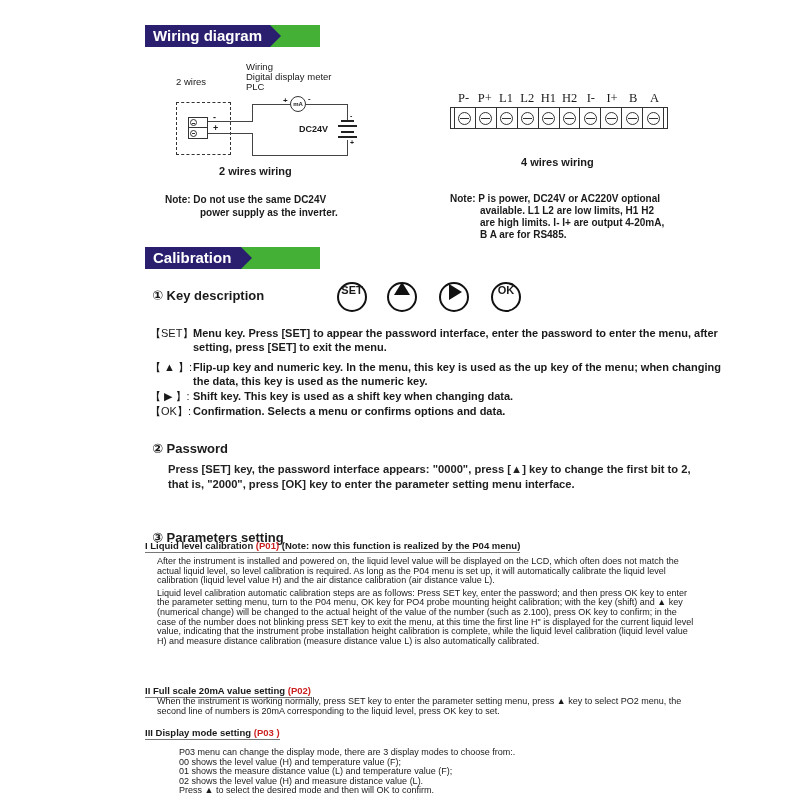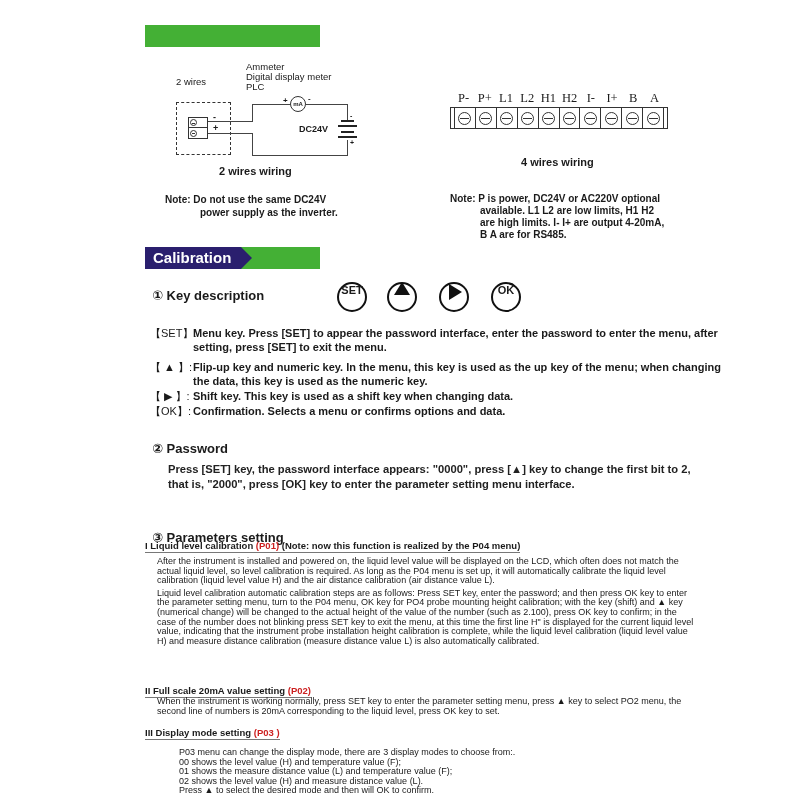--- a/index.html
+++ b/index.html
@@ -46,26 +46,27 @@
   .para { position: absolute; font-size: 11.2px; line-height: 15px; font-weight: bold; color: #222; }
   .sechead { position: absolute; left: 145px; font-size: 9.5px; font-weight: bold; border-bottom: 1.2px solid #777; padding-bottom: 1px; white-space: nowrap; }
   .sechead .red { color: #cc2020; }
   .body9 { position: absolute; left: 157px; width: 540px; font-size: 9px; line-height: 9.6px; color: #1a1a1a; }
   .body9 p { margin-bottom: 3px; }
 </style>
 </head>
 <body>
 
 <div class="banner" style="top:25px;">
+  <div class="blue">Wiring diagram</div>
   <div class="green"></div>
 </div>
 
 <div class="abs small" style="left:176px; top:77px;">2 wires</div>
 <div class="abs small" style="left:246px; top:62px;">
-  <div>Ammeter</div>
+  <div>Wiring</div>
   <div>Digital display meter</div>
   <div>PLC</div>
 </div>
 
 <div class="dashbox"></div>
 <div class="term">
   <div class="cell">
       <div class="screw"></div>
     </div>
   <div class="cell">

